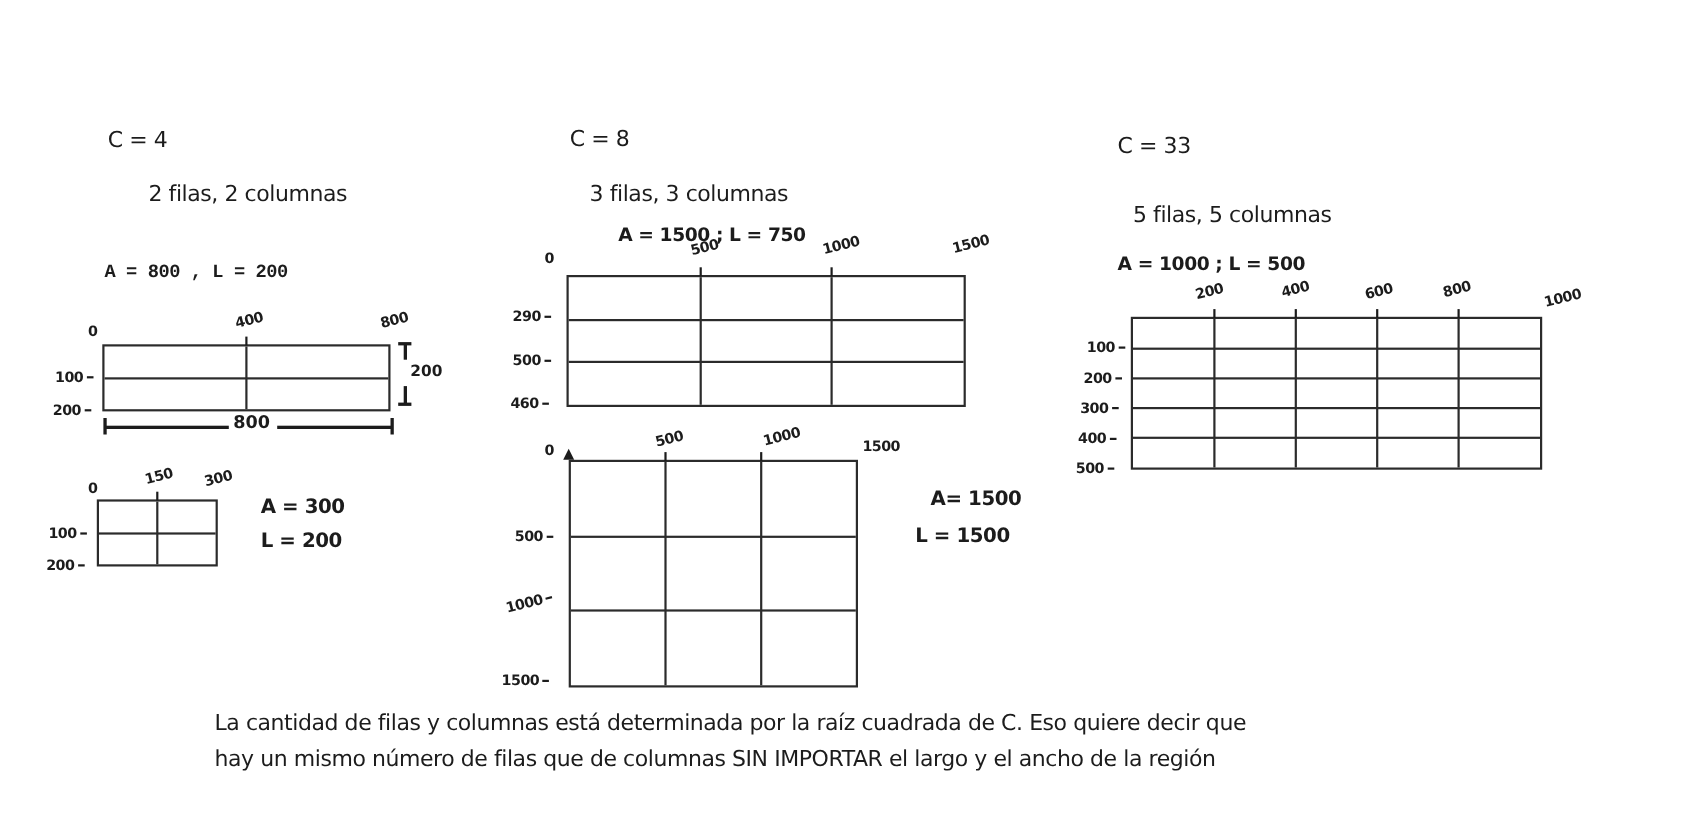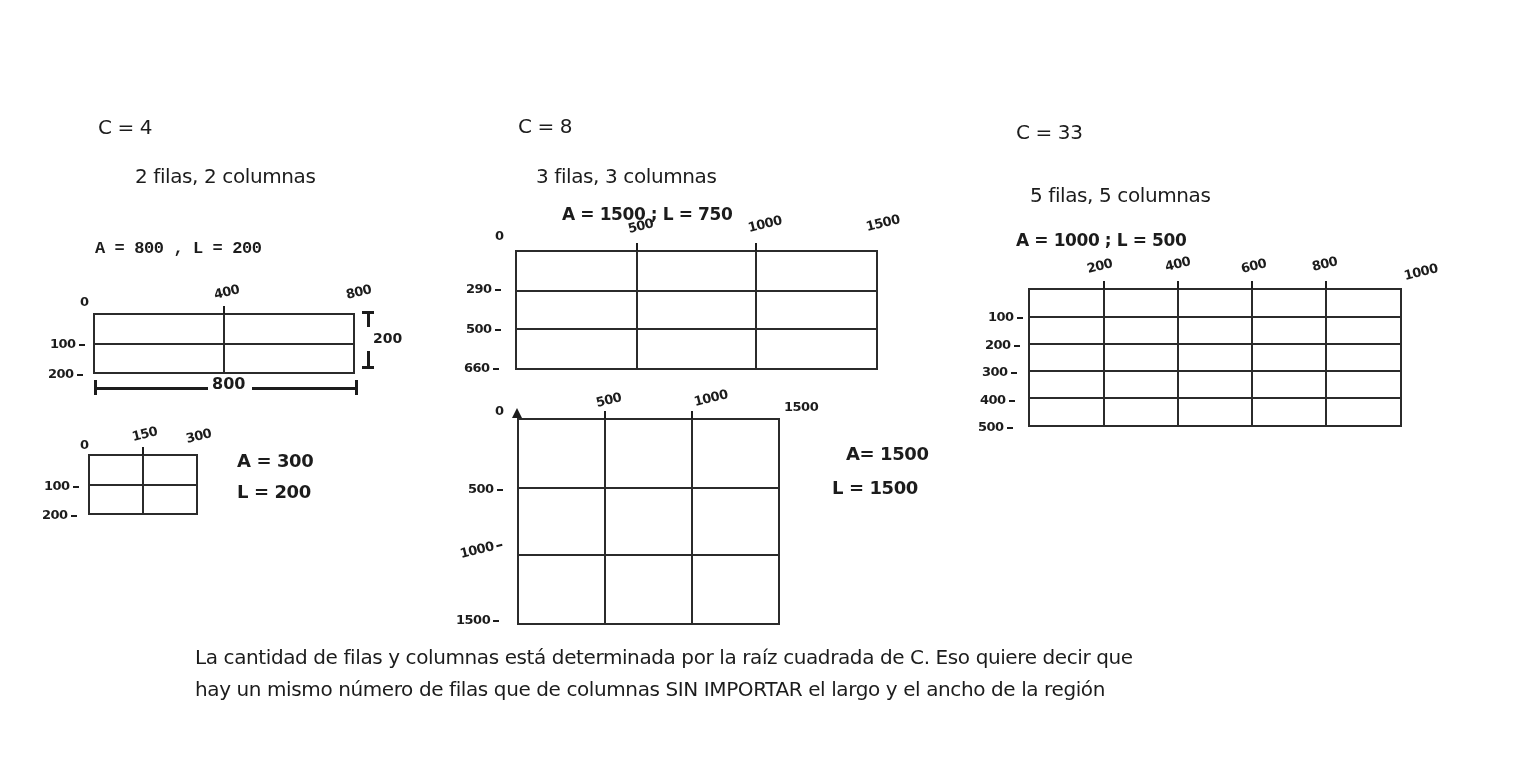--- a/index.html
+++ b/index.html
@@ -83,21 +83,21 @@
       <div class="ttick" style="left: 66.6667%;"></div>
       <div class="hline" style="top: 33.3333%;"></div>
       <div class="hline" style="top: 66.6667%;"></div>
     </div>
   <span class="tick" style="left:495px;top:228px;">0</span>
   <span class="tick rot" style="left:630px;top:221px;">500</span>
   <span class="tick rot" style="left:750px;top:220px;">1000</span>
   <span class="tick rot" style="left:868px;top:219px;">1500</span>
   <span class="tick ltick" style="left:466px;top:281px;">290</span>
   <span class="tick ltick" style="left:466px;top:321px;">500</span>
-  <span class="tick ltick" style="left:464px;top:360px;">660</span>
+  <span class="tick ltick" style="left:464px;top:360px;">460</span>
 
   <div class="grid" style="left:517px;top:418px;width:263px;height:207px;">
       <div class="vline" style="left: 33.3333%;"></div>
       <div class="ttick" style="left: 33.3333%;"></div>
       <div class="vline" style="left: 66.6667%;"></div>
       <div class="ttick" style="left: 66.6667%;"></div>
       <div class="hline" style="top: 33.3333%;"></div>
       <div class="hline" style="top: 66.6667%;"></div>
     </div>
   <div class="arrow-up" style="left:512px;top:408px;"></div>

